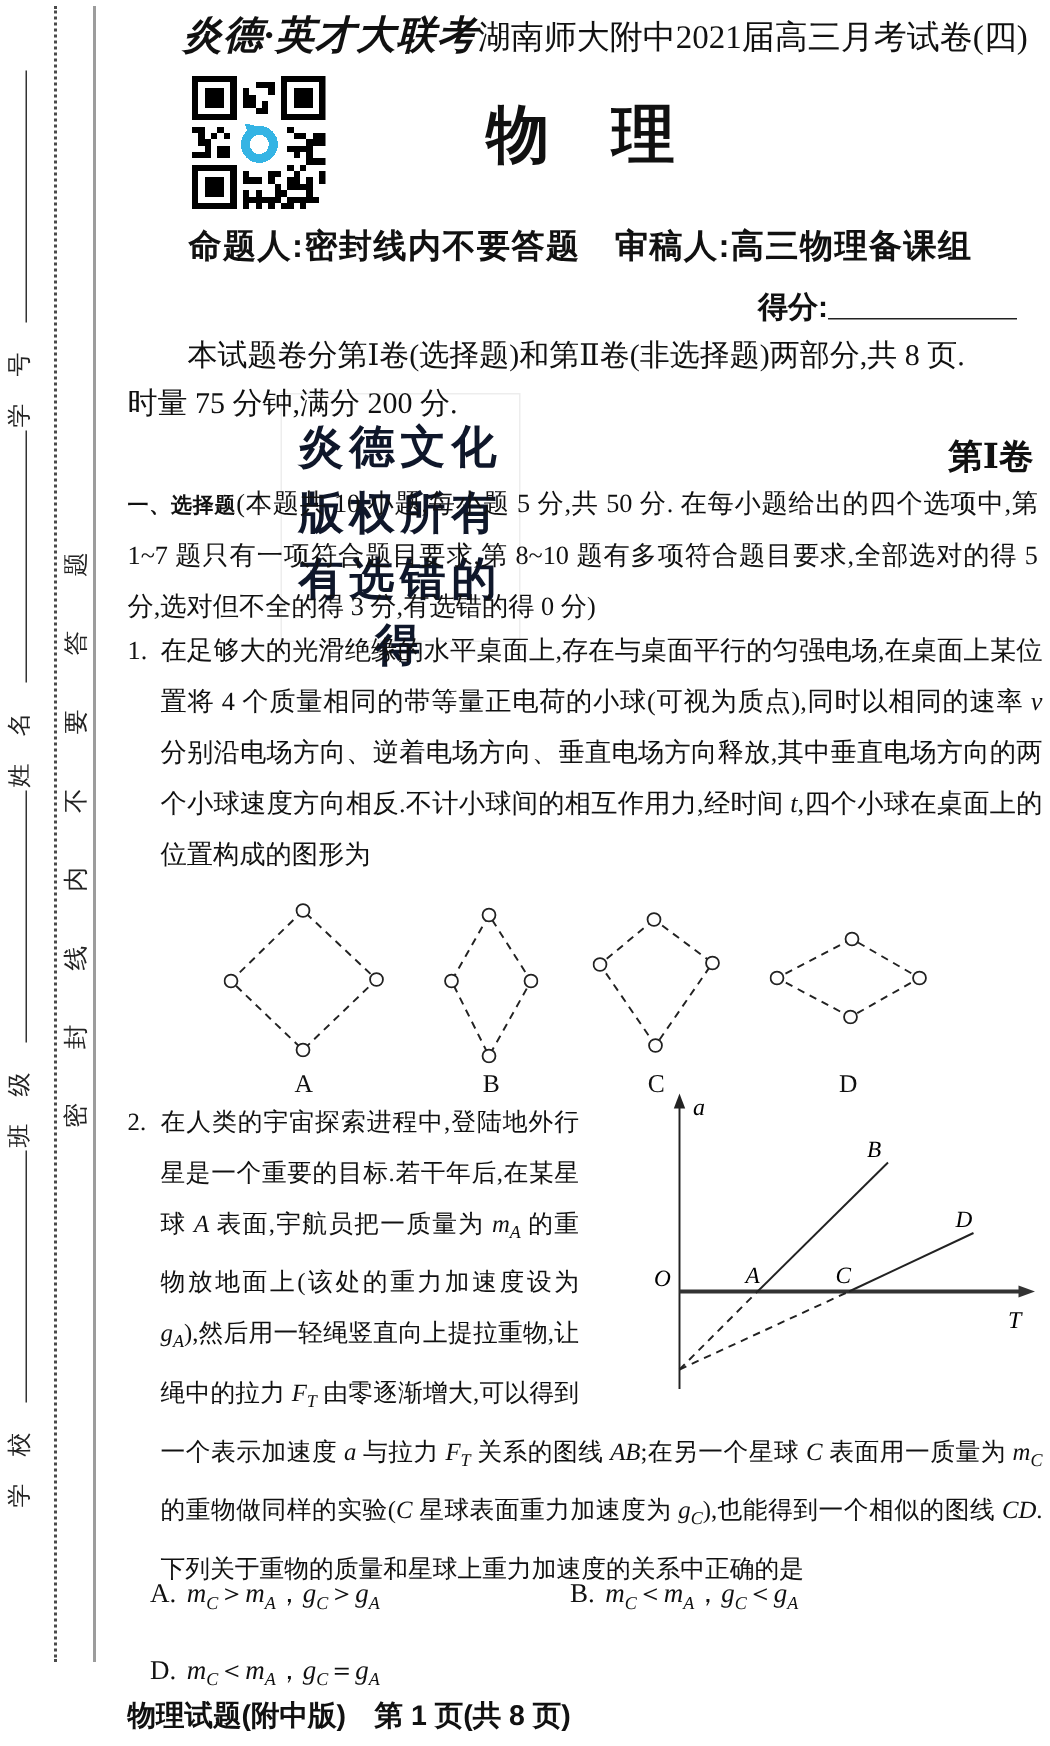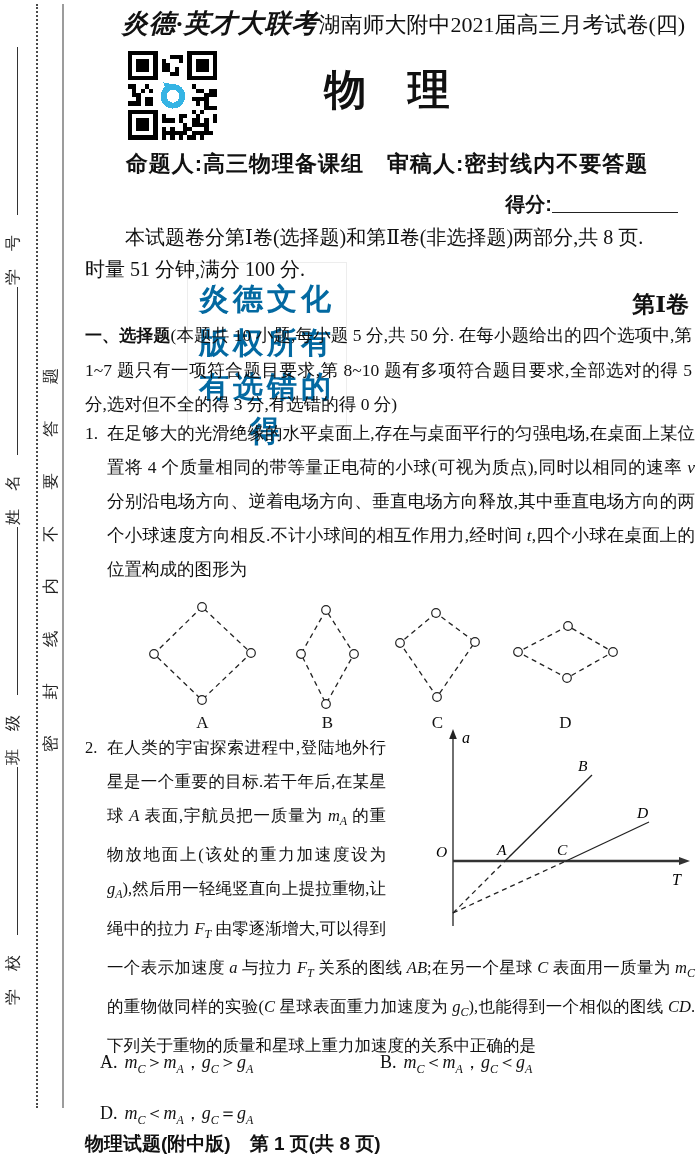--- a/index.html
+++ b/index.html
@@ -18,21 +18,21 @@
   .fields-strip .fld{letter-spacing:18px;}
   .fields-strip .blank{display:inline-block;width:168px;height:13px;
                        border-bottom:1.5px solid #333;margin:0 2px;}
   .seal-strip{position:absolute;left:40px;top:752px;width:430px;
               transform-origin:0 0;transform:rotate(-90deg);
               font-size:16.5px;letter-spacing:36px;color:#222;white-space:nowrap;z-index:1;}
 
   
   .watermark{position:absolute;left:187px;top:262px;width:158px;height:150px;
              border:1px solid #ededed;z-index:0;text-align:center;padding-top:14px;
-             font-weight:bold;color:#0369a1;font-size:30px;line-height:44px;letter-spacing:4px;}
+             font-weight:bold;color:#0f172a;font-size:30px;line-height:44px;letter-spacing:4px;}
 
   
   .masthead{top:6px;left:84px;width:610px;white-space:nowrap;margin-left:38px;}
   .masthead .brand{font-size:26px;font-weight:900;font-style:italic;letter-spacing:1px;}
   .masthead .rest{font-size:22px;}
   .qr-box{top:50px;left:128px;width:89px;height:90px;}
   .subject-title{top:62px;left:85px;width:604px;text-align:center;
                  font-family:"Liberation Sans","DejaVu Sans",sans-serif;
                  font-size:42px;font-weight:bold;word-spacing:30px;}
   .setter-line{top:149px;left:85px;width:604px;text-align:center;
@@ -44,21 +44,21 @@
                vertical-align:-2px;}
 
   
   .intro{top:221px;left:85px;width:606px;font-size:20px;line-height:32px;}
   .intro .first{text-indent:2em;}
   .section-title{top:289px;left:85px;width:604px;text-align:right;
                  font-size:23px;font-weight:bold;}
   .instructions{top:318px;left:85px;width:607px;font-size:17.5px;line-height:34px;
                 text-align:justify;}
   .instructions .lead{font-family:"Liberation Sans","DejaVu Sans",sans-serif;
-                      font-weight:bold;font-size:17px;}
+                      font-weight:bold;font-size:14px;}
   .question{left:85px;width:610px;font-size:17.5px;line-height:34px;
             padding-left:22px;box-sizing:border-box;text-align:justify;}
   .q1{top:416px;}
   .q2{top:731px;font-size:16.5px;}
   .qnum{position:absolute;left:0;top:0;}
   i.var{font-style:italic;}
   sub{font-size:12px;}
 
   
   .figs{top:601px;left:85px;width:607px;height:132px;display:flex;align-items:flex-start;}
@@ -200,27 +200,27 @@
         <rect x="1" y="15" width="5" height="5" fill="#fff"></rect>
         <rect x="2" y="16" width="3" height="3" fill="#000"></rect>
         <rect x="6.7" y="6.7" width="7.6" height="7.6" fill="#fff" rx="1.2"></rect>
         <circle cx="10.6" cy="10.8" r="2.2" fill="none" stroke="#35b4e4" stroke-width="1.4"></circle>
         <path d="M8.3,7.5 L10.6,8.0 L9.0,9.6 Z" fill="#35b4e4"></path>
       </svg>
   </div>
 
   <div class="abs subject-title">物 理</div>
 
-  <div class="abs setter-line">命题人:高三物理备课组　审稿人:密封线内不要答题</div>
+  <div class="abs setter-line">命题人:密封线内不要答题　审稿人:高三物理备课组</div>
 
   <div class="abs score-row"><span>得分:</span><span class="score-blank"></span></div>
 
   <div class="abs intro">
     <div class="first">本试题卷分第Ⅰ卷(选择题)和第Ⅱ卷(非选择题)两部分,共 8 页.</div>
-    <div>时量 51 分钟,满分 100 分.</div>
+    <div>时量 75 分钟,满分 200 分.</div>
   </div>
 
   <div class="abs section-title">第Ⅰ卷</div>
 
   <div class="abs instructions"><span class="lead">一、选择题</span><span>(本题共 10 小题,每小题 5 分,共 50 分. 在每小题给出的四个选项中,第 1~7 题只有一项符合题目要求,第 8~10 题有多项符合题目要求,全部选对的得 5 分,选对但不全的得 3 分,有选错的得 0 分)</span></div>
 
   <div class="abs question q1">
     <span class="qnum">1.</span>
     <span>在足够大的光滑绝缘的水平桌面上,存在与桌面平行的匀强电场,在桌面上某位置将 4 个质量相同的带等量正电荷的小球(可视为质点),同时以相同的速率 <i class="var">v</i> 分别沿电场方向、逆着电场方向、垂直电场方向释放,其中垂直电场方向的两个小球速度方向相反.不计小球间的相互作用力,经时间 <i class="var">t</i>,四个小球在桌面上的位置构成的图形为</span>
   </div>

